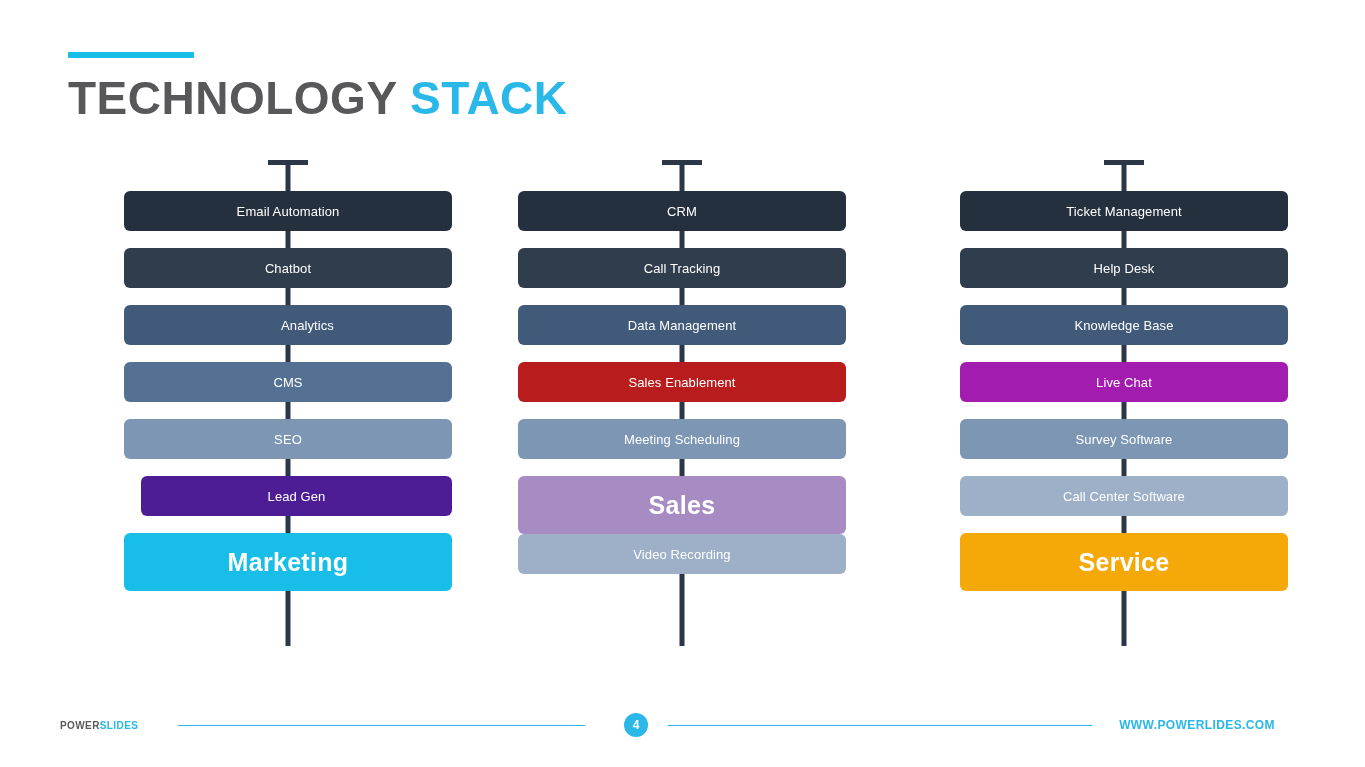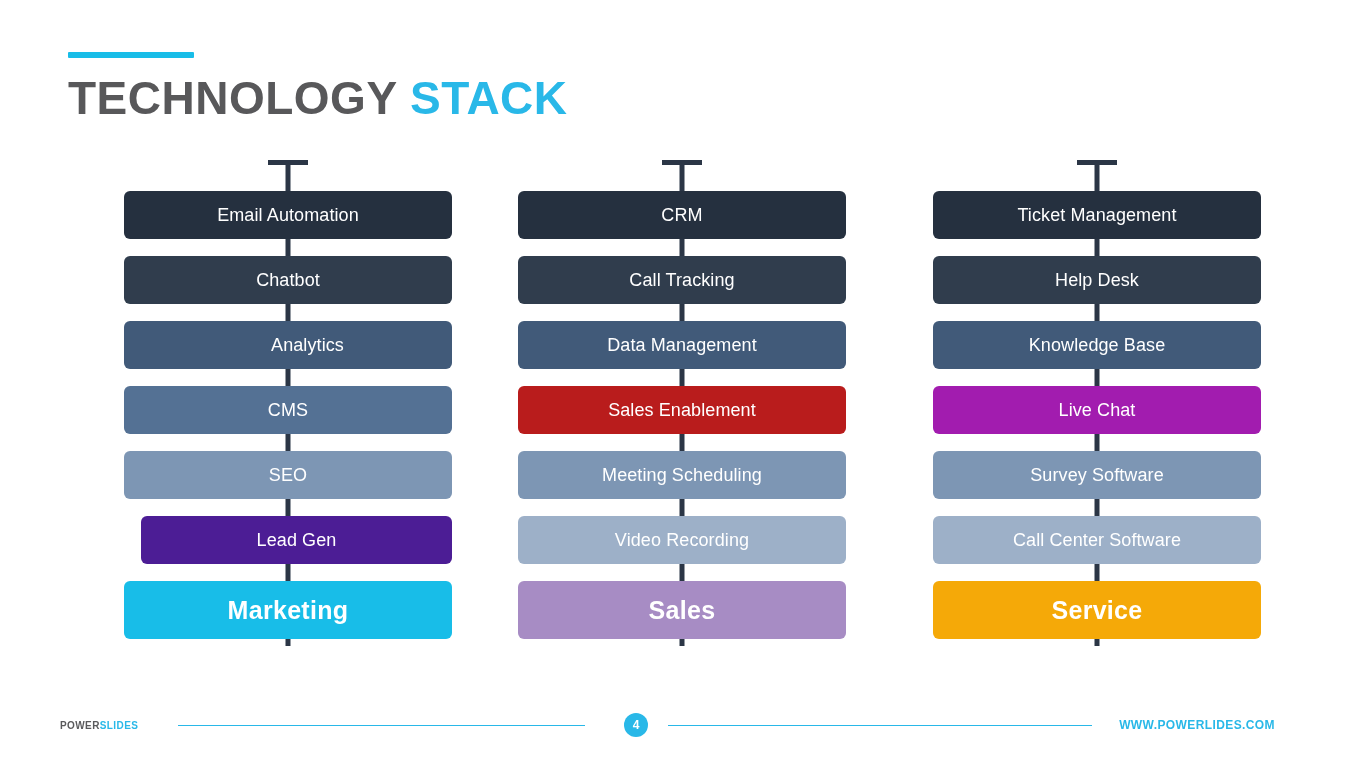--- a/index.html
+++ b/index.html
@@ -47,21 +47,21 @@
     width: 1365px;
     height: 500px;
   }
   .stack-column {
     position: absolute;
     top: 0;
     width: 328px;
   }
   .col-0 { left: 124px; }
   .col-1 { left: 518px; }
-  .col-2 { left: 933px; }
+  .col-2 { left: 960px; }
 
   
   .spine {
     position: absolute;
     left: 50%;
     transform: translateX(-50%);
     top: 8px;
     width: 5px;
     height: 483px;
     background: #2b3646;
@@ -78,28 +78,28 @@
     z-index: 1;
   }
 
   .rows {
     position: relative;
     z-index: 2;
     padding-top: 36px;
   }
 
   .stack-row {
-    height: 48px;
+    height: 40px;
     margin-bottom: 17px;
     border-radius: 6px;
     display: flex;
     align-items: center;
     justify-content: center;
     color: #ffffff;
-    font-size: 18px;
+    font-size: 13px;
     font-weight: normal;
     letter-spacing: 0.1px;
     white-space: nowrap;
   }
 
   .stack-row.footer-row {
     height: 58px;
     margin-bottom: 0;
     margin-top: 12px;
     font-size: 25px;
@@ -191,22 +191,22 @@
 
   <div class="stack-column col-1">
     <div class="spine-cap" style="background: rgb(43, 54, 70);"></div>
     <div class="spine" style="background: rgb(43, 54, 70);"></div>
     <div class="rows">
       <div class="stack-row" style="background: rgb(37, 48, 63);">CRM</div>
       <div class="stack-row" style="background: rgb(48, 61, 77);">Call Tracking</div>
       <div class="stack-row" style="background: rgb(65, 90, 121);">Data Management</div>
       <div class="stack-row" style="background: #b91c1c;">Sales Enablement</div>
       <div class="stack-row" style="background: rgb(125, 150, 180);">Meeting Scheduling</div>
+      <div class="stack-row footer-row" style="background: rgb(167, 140, 196);">Sales</div>
       <div class="stack-row" style="background: rgb(157, 176, 200);">Video Recording</div>
-      <div class="stack-row footer-row" style="background: rgb(167, 140, 196);">Sales</div>
     </div>
   </div>
 
   <div class="stack-column col-2">
     <div class="spine-cap" style="background: rgb(43, 54, 70);"></div>
     <div class="spine" style="background: rgb(43, 54, 70);"></div>
     <div class="rows">
       <div class="stack-row" style="background: rgb(37, 48, 63);">Ticket Management</div>
       <div class="stack-row" style="background: rgb(48, 61, 77);">Help Desk</div>
       <div class="stack-row" style="background: rgb(65, 90, 121);">Knowledge Base</div>

